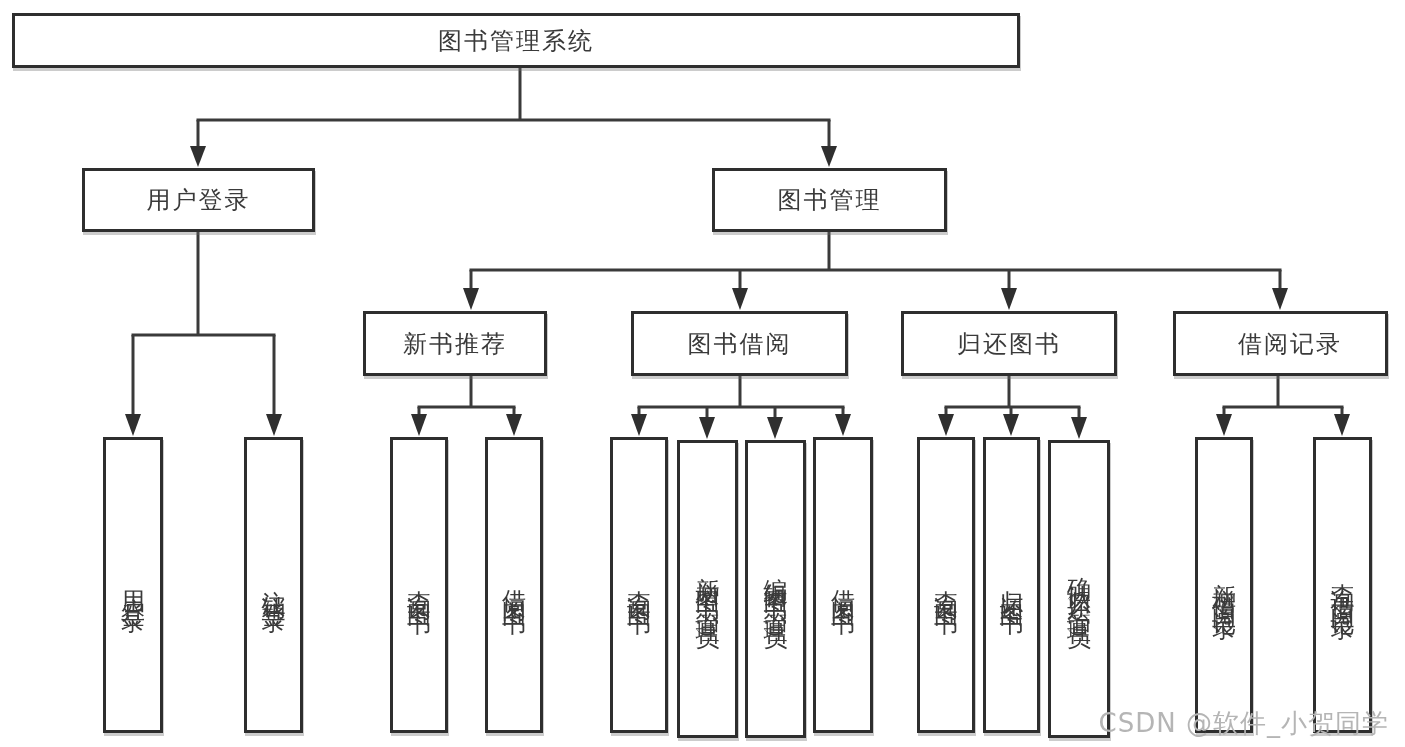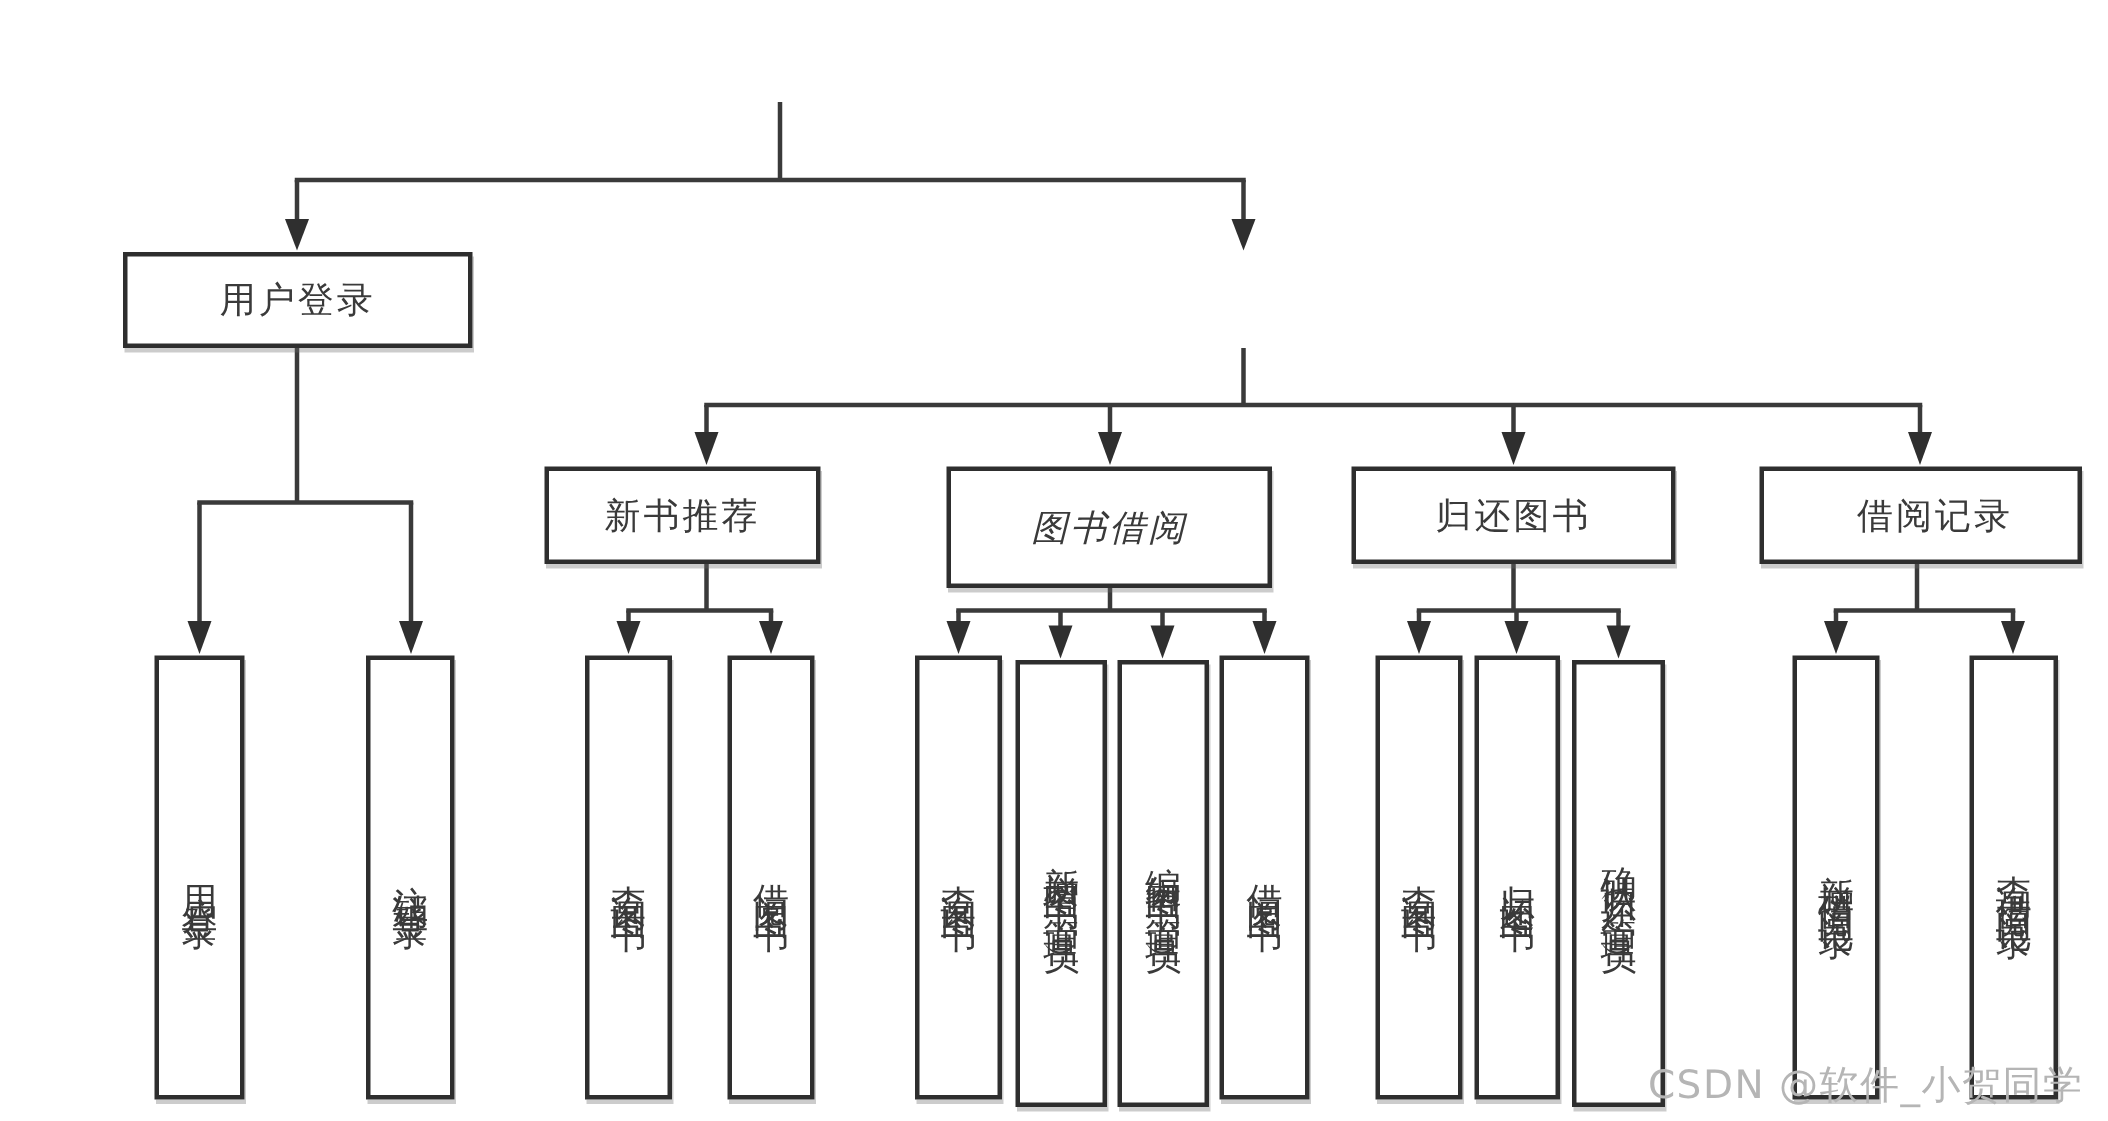--- a/index.html
+++ b/index.html
@@ -34,21 +34,21 @@
     text-orientation: mixed;
     font-size: 24px;
     letter-spacing: 7px;
     line-height: 1;
     white-space: nowrap;
   }
   .root-node  { left: 12px;   top: 13px;  width: 1008px; height: 55px; }
   .n-user     { left: 82px;   top: 168px; width: 233px;  height: 64px; }
   .n-bookmgmt { left: 712px;  top: 168px; width: 235px;  height: 64px; }
   .n-newbooks { left: 363px;  top: 311px; width: 184px;  height: 65px; }
-  .n-borrow   { left: 631px;  top: 311px; width: 217px;  height: 81px; font-style: italic; }
+  .n-borrow   { left: 631px;  top: 311px; width: 217px;  height: 65px; }
   .n-current  { left: 901px;  top: 311px; width: 216px;  height: 65px; }
   .n-records  { left: 1173px; top: 311px; width: 215px;  height: 65px; padding-left: 19px; }
   .lf { top: 437px; height: 296px; }
   .lf-tall { top: 440px; height: 298px; }
   .l-login    { left: 103px;  width: 60px; }
   .l-logout   { left: 244px;  width: 59px; }
   .l-nbquery  { left: 390px;  width: 58px; }
   .l-nbborrow { left: 485px;  width: 58px; }
   .l-bbquery  { left: 610px;  width: 58px; }
   .l-bbadd    { left: 677px;  width: 61px; }
@@ -134,24 +134,30 @@
       <polygon points="767,417 783,417 775,439"></polygon>
       <polygon points="835,414 851,414 843,436"></polygon>
       <polygon points="938,414 954,414 946,436"></polygon>
       <polygon points="1003,414 1019,414 1011,436"></polygon>
       <polygon points="1071,417 1087,417 1079,439"></polygon>
       <polygon points="1216,414 1232,414 1224,436"></polygon>
       <polygon points="1334,414 1350,414 1342,436"></polygon>
     </g>
   </svg>
 
+  <div class="node h-node root-node">
+    <span>图书管理系统</span>
+  </div>
 
   <div class="node h-node n-user">
     <span>用户登录</span>
   </div>
+  <div class="node h-node n-bookmgmt">
+    <span>图书管理</span>
+  </div>
 
   <div class="node h-node n-newbooks">
     <span>新书推荐</span>
   </div>
   <div class="node h-node n-borrow">
     <span>图书借阅</span>
   </div>
   <div class="node h-node n-current">
     <span>归还图书</span>
   </div>

